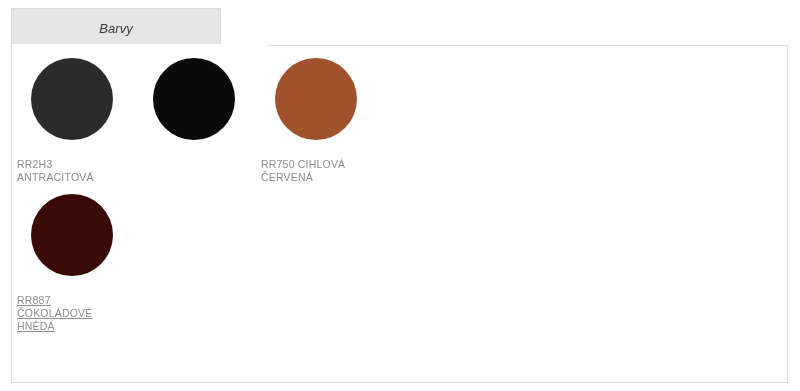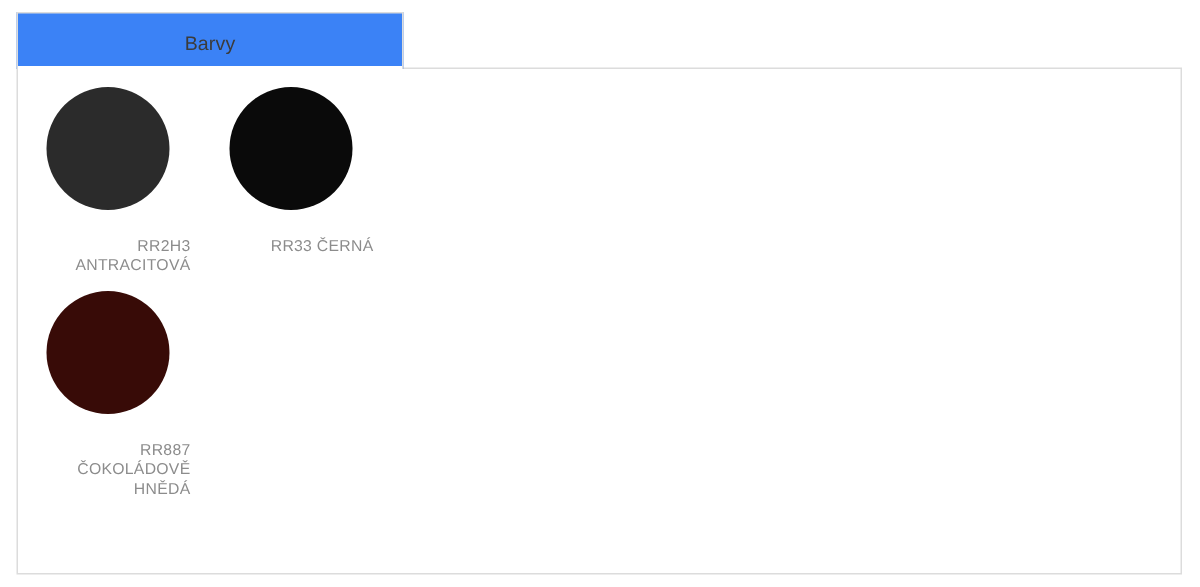--- a/index.html
+++ b/index.html
@@ -22,28 +22,29 @@
     top: 8px;
     width: 777px;
     height: 375px;
   }
 
   
   .tab-strip {
     position: absolute;
     left: 0;
     top: 0;
-    width: 258px;
+    width: 210px;
     height: 38px;
     box-sizing: border-box;
     border-left: 1px solid #dcdcdc;
     border-top: 1px solid #dcdcdc;
     border-right: 1px solid #dcdcdc;
-    background: #3b82f6;
+    background: #e5e5e5;
     z-index: 3;
+    font-style: italic;
   }
   .tab-label {
     position: absolute;
     left: 0;
     right: 0;
     top: 12px;
     text-align: center;
     font-size: 13px;
     color: #3b3b3b;
     letter-spacing: 0.1px;
@@ -96,21 +97,21 @@
     width: 82px;
     height: 82px;
     border-radius: 50%;
     display: block;
   }
   .swatch-label {
     margin-top: 18px;
     font-size: 10.5px;
     line-height: 13px;
     color: #8c8c8c;
-    text-align: right;
+    text-align: left;
     letter-spacing: 0.2px;
     width: 110px;
     font-family: "Liberation Sans Narrow", "Liberation Sans", sans-serif;
     text-transform: uppercase;
   }
   
   .row-break { width: 100%; height: 0; }
 </style>
 </head>
 <body>
@@ -129,25 +130,28 @@
     <div class="swatch">
       <span class="swatch-dot" style="background: rgb(43, 43, 43);"></span>
       <span class="swatch-label" style="color: rgb(140, 140, 140);">RR2H3 ANTRACITOVÁ</span>
     </div>
 
 
 
 
     <div class="swatch">
       <span class="swatch-dot" style="background: rgb(10, 10, 10);"></span>
-      <span class="swatch-label" style="color: rgb(140, 140, 140);">RR33 ČERNÁ</span>
     </div>
 
+    <div class="swatch">
+      <span class="swatch-dot" style="background: rgb(160, 82, 45);"></span>
+      <span class="swatch-label" style="color: rgb(140, 140, 140);">RR750 CIHLOVÁ ČERVENÁ</span>
+    </div>
 
     <div class="row-break"></div>
 
     <div class="swatch">
       <span class="swatch-dot" style="background: rgb(56, 11, 7);"></span>
-      <span class="swatch-label" style="color: rgb(140, 140, 140);">RR887 ČOKOLÁDOVĚ HNĚDÁ</span>
+      <span class="swatch-label" style="color: rgb(140, 140, 140); text-decoration: underline;">RR887 ČOKOLÁDOVĚ HNĚDÁ</span>
     </div>
 
   </div>
 </div>
 
 </body></html>

